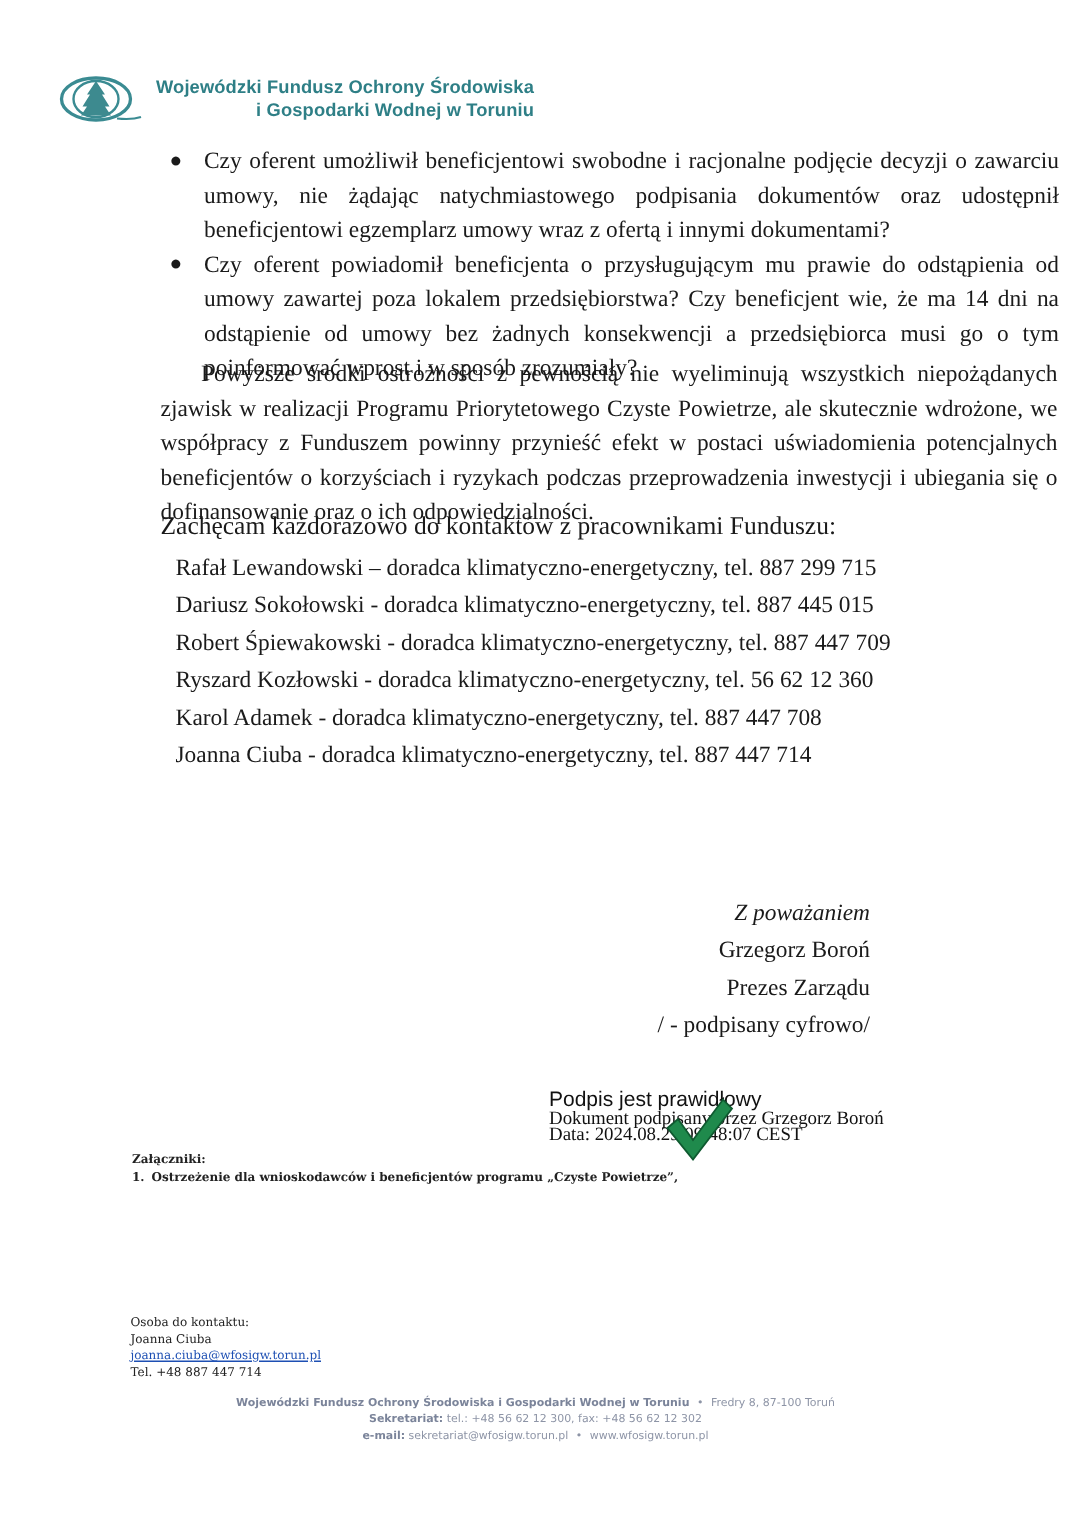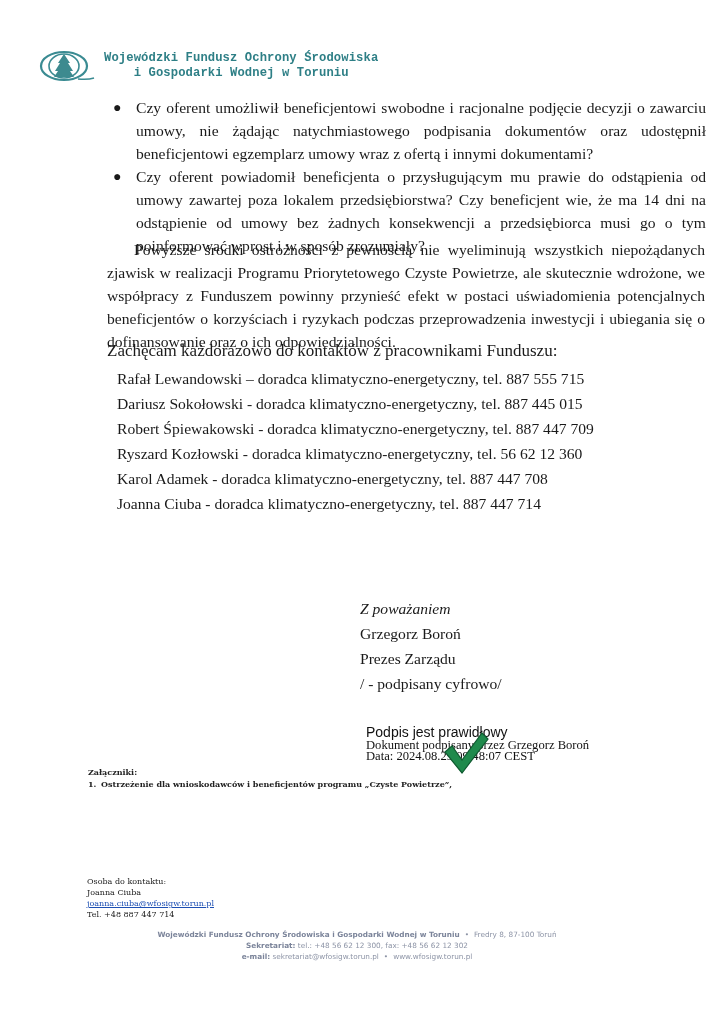--- a/index.html
+++ b/index.html
@@ -1,37 +1,37 @@
 <!DOCTYPE html>
 <html><head>
   <meta charset="utf-8">
   <style>
     * { margin: 0; padding: 0; box-sizing: border-box; }
     html, body { width: 724px; height: 1024px; background: #ffffff; overflow: hidden; }
     body { position: relative; font-family: "Liberation Serif", "DejaVu Serif", serif; color: #1a1a1a; }
 
     .header { position: absolute; left: 38px; top: 46px; height: 40px; display: flex; align-items: center; }
     .logo { width: 58px; height: 34px; position: relative; }
-    .org-name { margin-left: 8px; font-family: Liberation Mono, monospace; font-weight: bold; color: #2e7f86; font-size: 12.2px; line-height: 15px; text-align: center; letter-spacing: 0.1px; }
+    .org-name { margin-left: 8px; font-family: Liberation Sans, sans-serif; font-weight: bold; color: #2e7f86; font-size: 12.2px; line-height: 15px; text-align: right; letter-spacing: 0.1px; }
     .org-name div { white-space: nowrap; }
 
     .bullets { position: absolute; left: 110px; top: 96px; width: 596px; font-size: 15.6px; line-height: 23px; }
     .bullet { display: flex; margin-bottom: 0px; }
     .bullet-dot { width: 26px; flex: 0 0 26px; font-size: 14px; padding-left: 3px; }
     .bullet-text { text-align: justify; flex: 1; }
 
     .para { position: absolute; left: 107px; top: 238px; width: 598px; font-size: 15.6px; line-height: 23px; text-align: justify; }
     .para .first { text-indent: 27px; }
 
     .invite { position: absolute; left: 107px; top: 340px; font-size: 17px; line-height: 22px; }
 
     .contacts { position: absolute; left: 117px; top: 366px; font-size: 15.6px; }
     .contact { height: 25px; line-height: 25px; white-space: nowrap; }
 
-    .signoff { position: absolute; left: 360px; top: 596px; width: 220px; text-align: left; font-size: 15.6px; }
+    .signoff { position: absolute; left: 360px; top: 596px; width: 220px; text-align: right; font-size: 15.6px; }
     .signoff div { height: 25px; line-height: 25px; }
     .signoff .greet { font-style: italic; }
 
     .sig-block { position: absolute; left: 366px; top: 704px; width: 230px; margin-top: 20px; }
     .sig-valid { font-family: "Liberation Sans", sans-serif; font-size: 14px; line-height: 16px; color: #111; }
     .sig-line { font-size: 12.6px; line-height: 11px; color: #111; white-space: nowrap; }
     .checkmark { position: absolute; left: 76px; top: 6px; width: 48px; height: 46px; }
 
     .attach { position: absolute; left: 88px; top: 766px; font-family: "DejaVu Serif", serif; font-size: 8px; line-height: 12px; color: #222; font-weight: bold; }
     .attach-item { display: flex; }
@@ -73,21 +73,21 @@
   </div>
 </div>
 
 <div class="para">
   <p class="first">Powyższe środki ostrożności z pewnością nie wyeliminują wszystkich niepożądanych zjawisk w realizacji Programu Priorytetowego Czyste Powietrze, ale skutecznie wdrożone, we współpracy z Funduszem powinny przynieść efekt w postaci uświadomienia potencjalnych beneficjentów o korzyściach i ryzykach podczas przeprowadzenia inwestycji i ubiegania się o dofinansowanie oraz o ich odpowiedzialności.</p>
 </div>
 
 <div class="invite">Zachęcam każdorazowo do kontaktów z pracownikami Funduszu:</div>
 
 <div class="contacts">
-  <div class="contact">Rafał Lewandowski – doradca klimatyczno-energetyczny, tel. 887 555 715</div>
+  <div class="contact">Rafał Lewandowski – doradca klimatyczno-energetyczny, tel. 887 299 715</div>
   <div class="contact">Dariusz Sokołowski - doradca klimatyczno-energetyczny, tel. 887 445 015</div>
   <div class="contact">Robert Śpiewakowski - doradca klimatyczno-energetyczny, tel. 887 447 709</div>
   <div class="contact">Ryszard Kozłowski - doradca klimatyczno-energetyczny, tel. 56 62 12 360</div>
   <div class="contact">Karol Adamek - doradca klimatyczno-energetyczny, tel. 887 447 708</div>
   <div class="contact">Joanna Ciuba - doradca klimatyczno-energetyczny, tel. 887 447 714</div>
 </div>
 
 <div class="signoff">
   <div class="greet">Z poważaniem</div>
   <div>Grzegorz Boroń</div>

